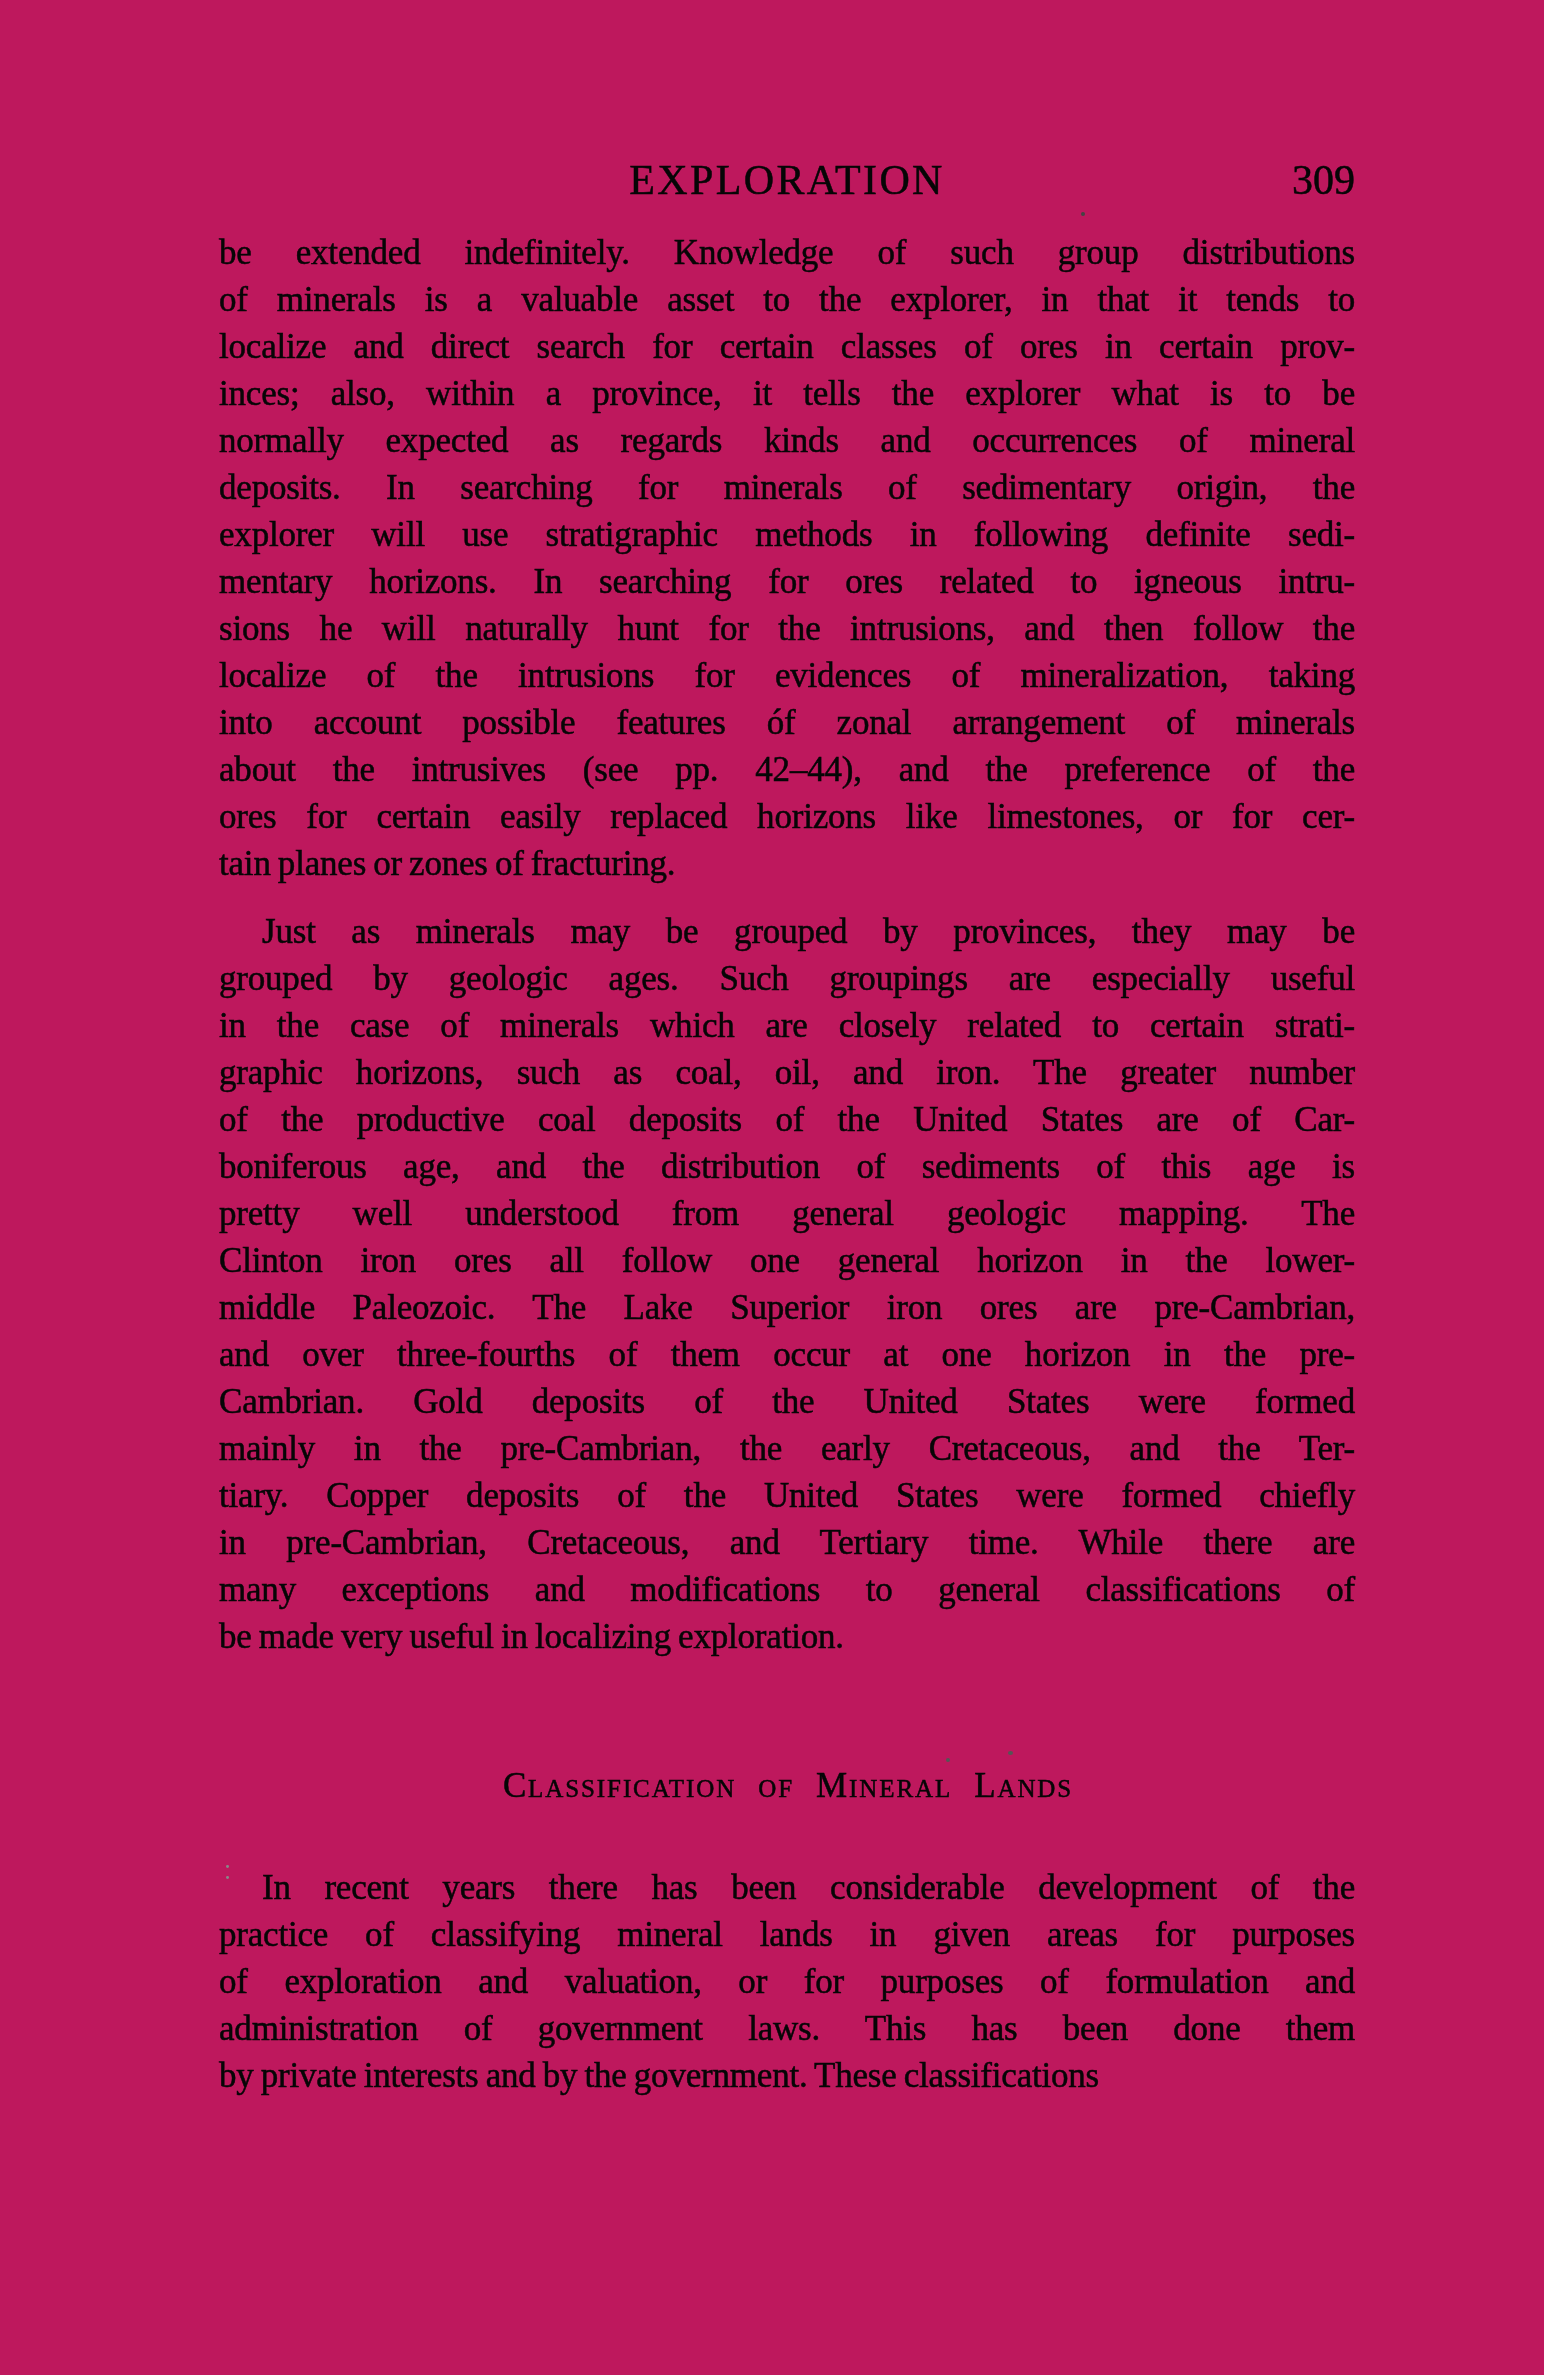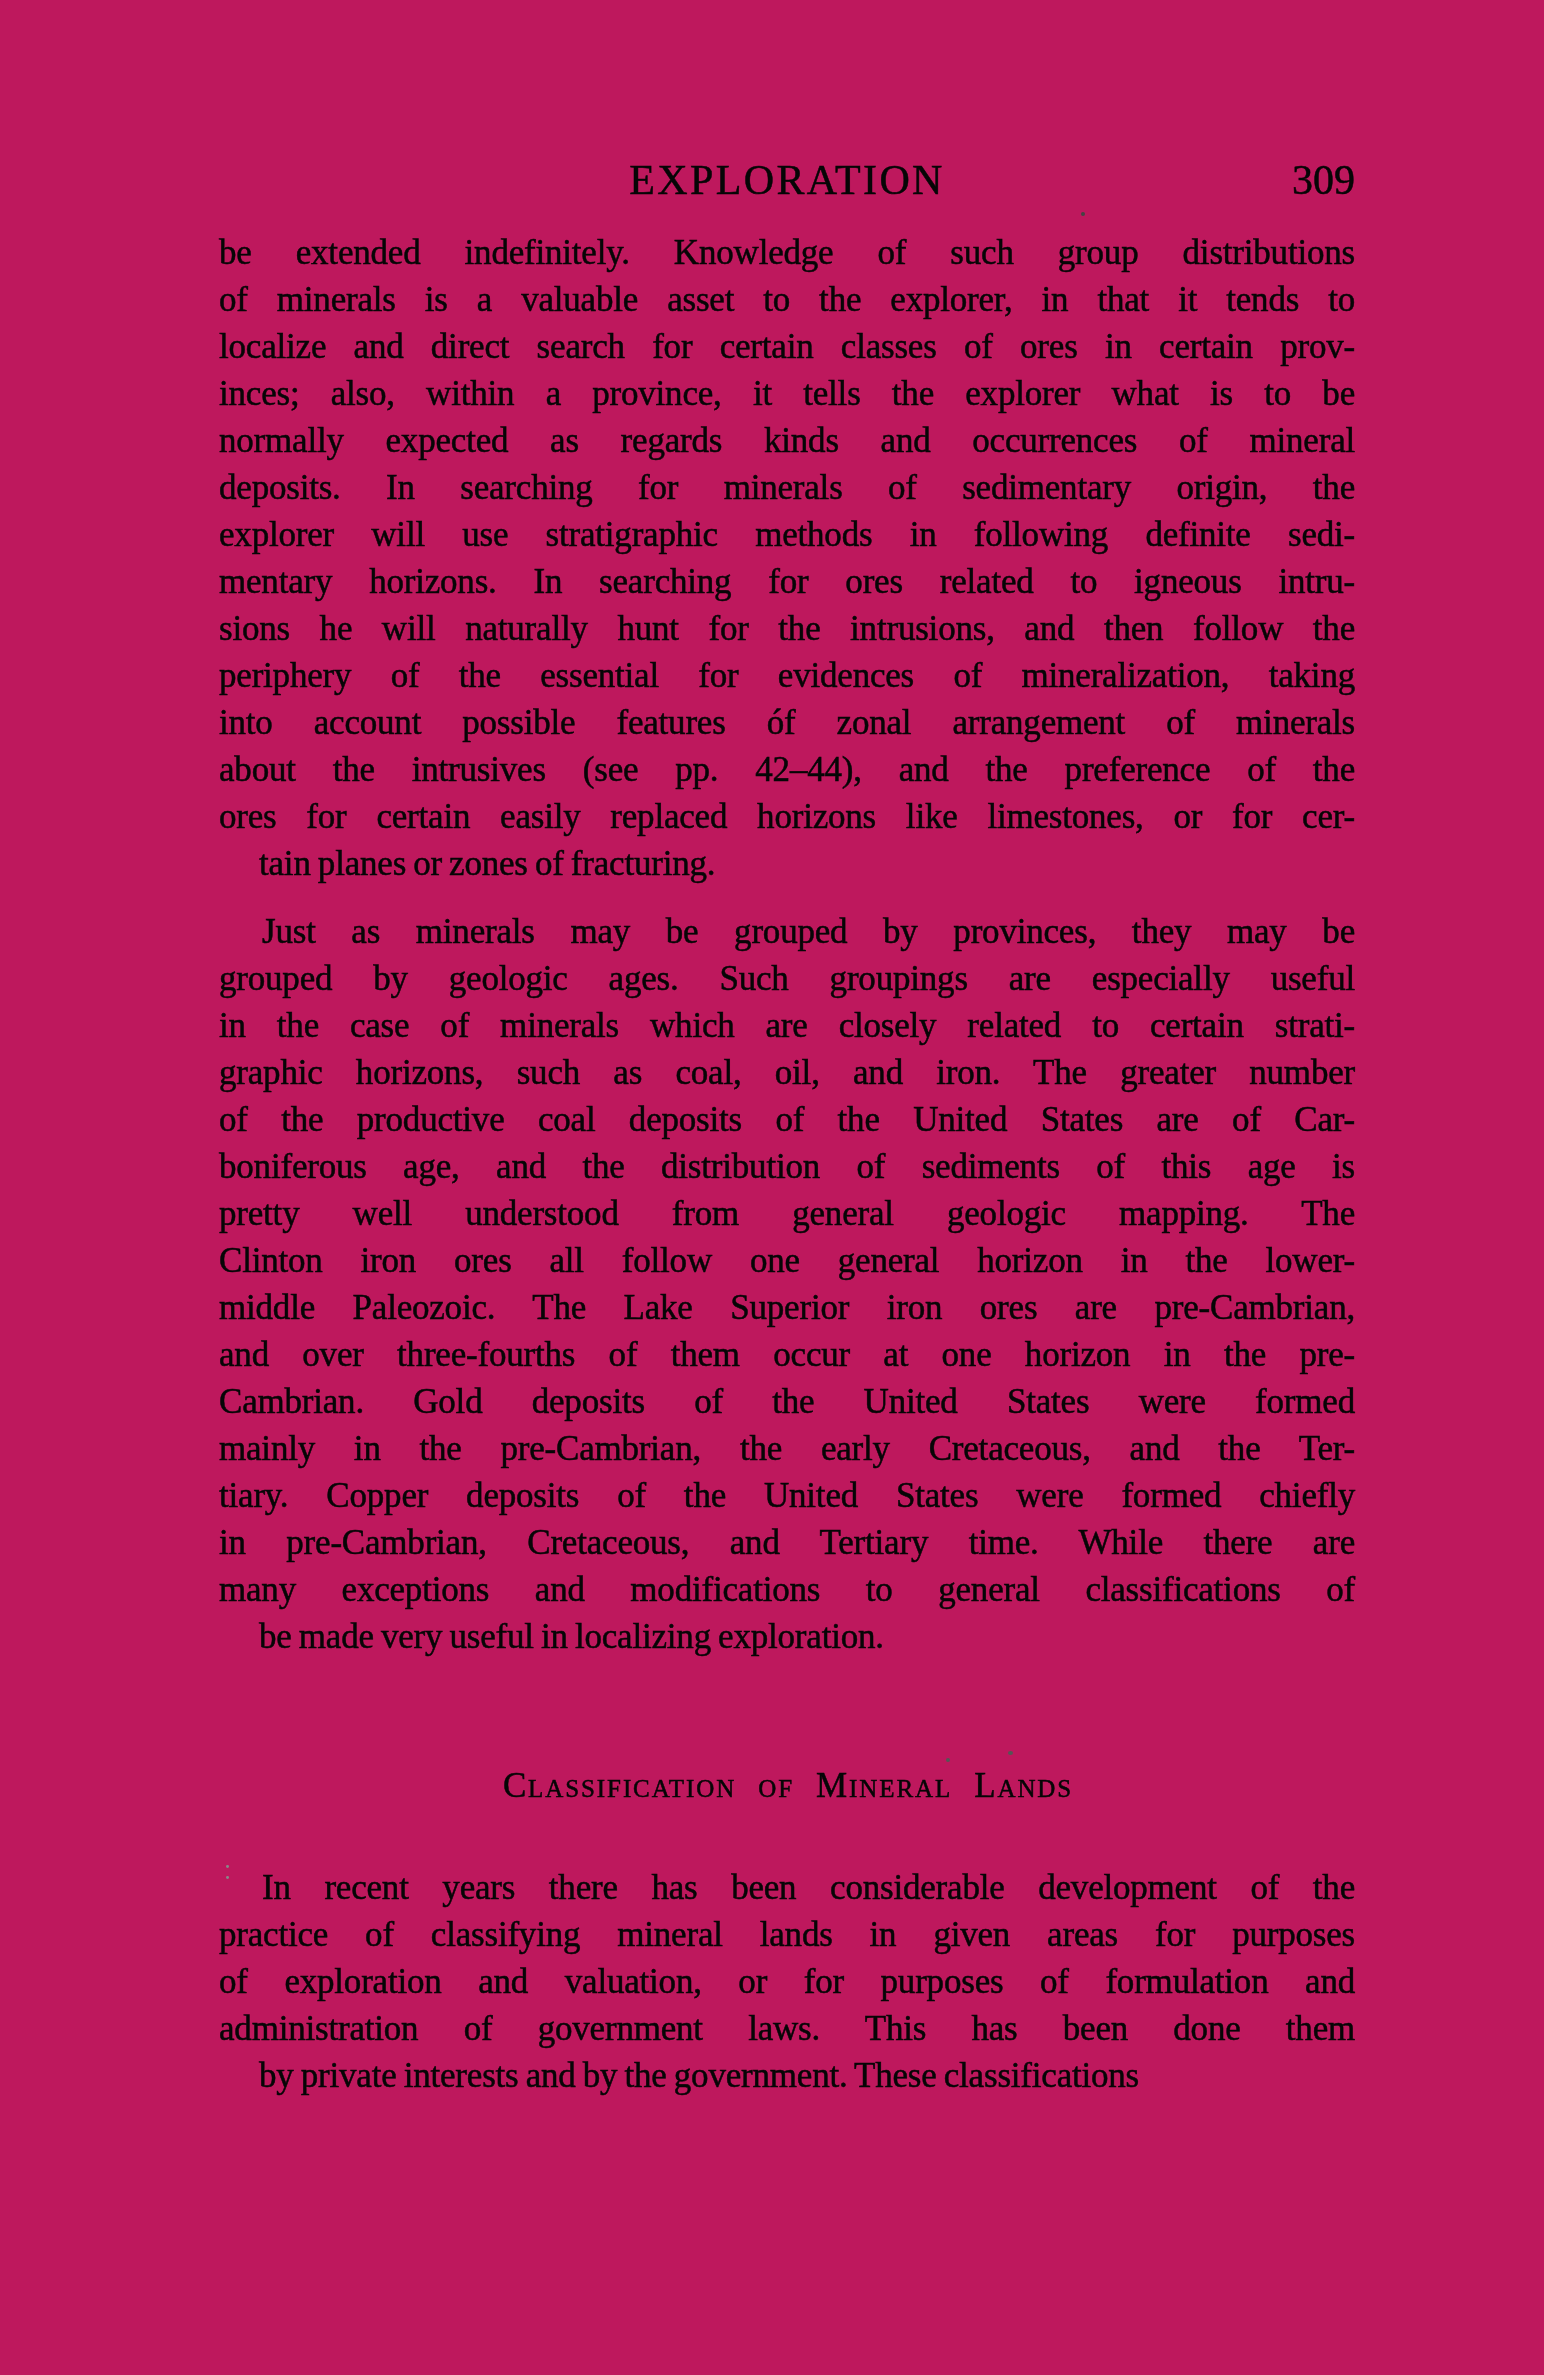--- a/index.html
+++ b/index.html
@@ -46,21 +46,20 @@
     line-height: 47px;
     word-spacing: -1.4px;
     letter-spacing: -0.2px;
   }
   .line {
     text-align: justify;
     text-align-last: justify;
   }
   .line.para-end {
     text-align-last: left;
-    margin-left: 40px;
   }
   .para.indented .line:first-child {
     text-indent: 43px;
     margin-top: 26px;
   }
   #para-1 { top: 229px; }
   #para-2 { top: 882px; }
   #para-3 { top: 1838px; }
   .section-heading {
     position: absolute;
@@ -100,21 +99,21 @@
   <div id="para-1" class="para">
       <div class="line">be extended indefinitely.  Knowledge of such group distributions</div>
       <div class="line">of minerals is a valuable asset to the explorer, in that it tends to</div>
       <div class="line">localize and direct search for certain classes of ores in certain prov-</div>
       <div class="line">inces; also, within a province, it tells the explorer what is to be</div>
       <div class="line">normally expected as regards kinds and occurrences of mineral</div>
       <div class="line">deposits.  In searching for minerals of sedimentary origin, the</div>
       <div class="line">explorer will use stratigraphic methods in following definite sedi-</div>
       <div class="line">mentary horizons.  In searching for ores related to igneous intru-</div>
       <div class="line">sions he will naturally hunt for the intrusions, and then follow the</div>
-      <div class="line">periphery of the essential for evidences of mineralization, taking</div>
+      <div class="line">localize of the intrusions for evidences of mineralization, taking</div>
       <div class="line">into account possible features óf zonal arrangement of minerals</div>
       <div class="line">about the intrusives (see pp. 42–44), and the preference of the</div>
       <div class="line">ores for certain easily replaced horizons like limestones, or for cer-</div>
       <div class="line para-end">tain planes or zones of fracturing.</div>
     </div>
 
   <div id="para-2" class="para indented">
       <div class="line">Just as minerals may be grouped by provinces, they may be</div>
       <div class="line">grouped by geologic ages.  Such groupings are especially useful</div>
       <div class="line">in the case of minerals which are closely related to certain strati-</div>

